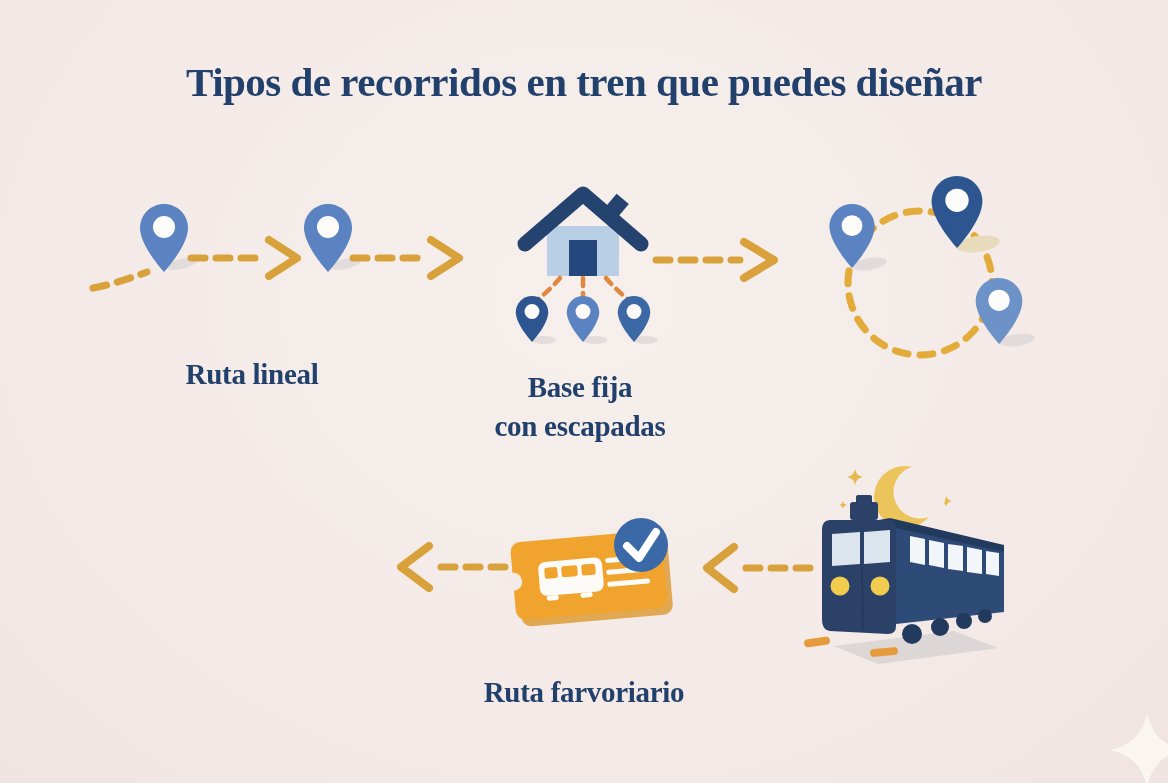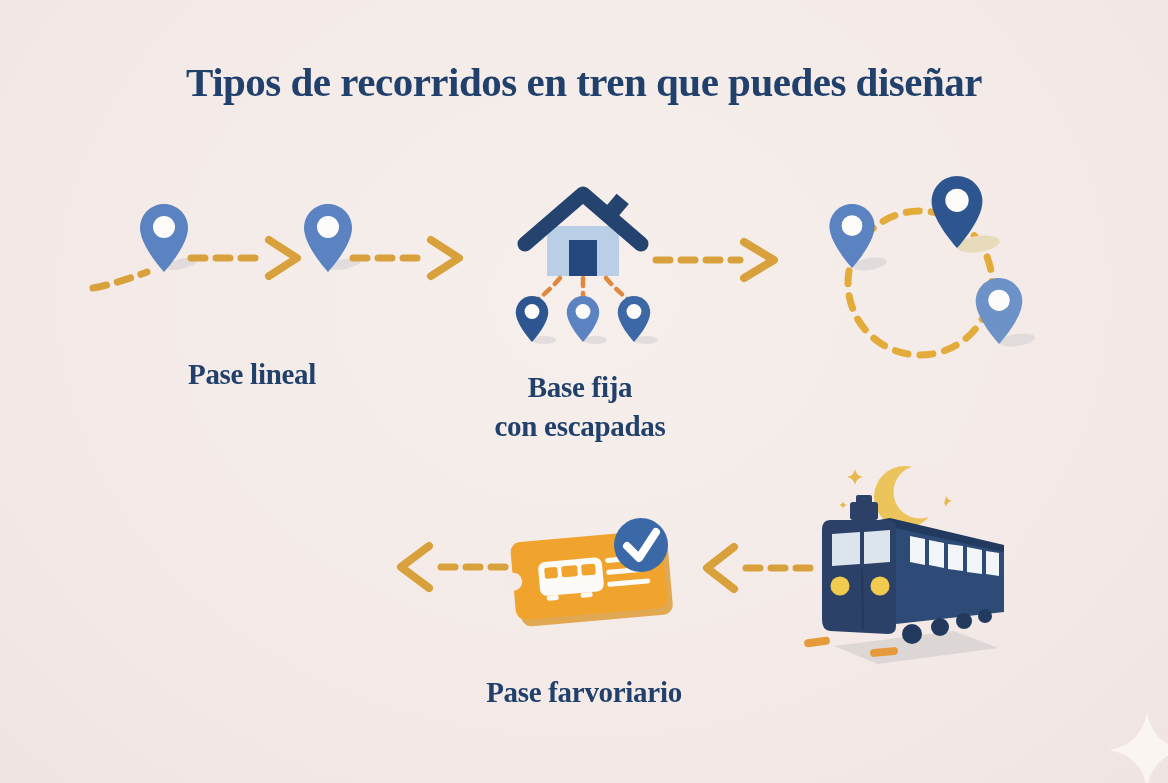--- a/index.html
+++ b/index.html
@@ -77,21 +77,21 @@
     </g>
     <line class="dash" x1="106" y1="66" x2="180" y2="66"></line>
     <path class="arrowhead" d="M184 48 L212 66 L184 84"></path>
     <ellipse class="pin-shadow" cx="260" cy="72" rx="16" ry="5" transform="rotate(-12 260 72)"></ellipse>
     <g style="color:var(--pin-blue)">
       <use href="#pin" x="219" y="12" width="48" height="68"></use>
     </g>
     <line class="dash" x1="268" y1="66" x2="342" y2="66"></line>
     <path class="arrowhead" d="M346 48 L374 66 L346 84"></path>
   </svg>
-  <div class="label" style="left:252px;top:358px">Pase lineal</div>
+  <div class="label" style="left:252px;top:358px">Ruta lineal</div>
 
   <svg class="abs" style="left:455px;top:178px" width="340" height="175" viewBox="0 0 340 175">
     <g>
       <rect x="92" y="48" width="72" height="50" fill="var(--house-body)"></rect>
       <rect x="152" y="18" width="16" height="24" fill="var(--house-roof)" transform="rotate(40 160 30)"></rect>
       <path d="M70 66 L128 16 L186 66" fill="none" stroke="var(--house-roof)" stroke-width="15" stroke-linecap="round" stroke-linejoin="round"></path>
       <rect x="114" y="62" width="28" height="36" fill="var(--house-door)"></rect>
     </g>
     <g stroke="var(--connector-orange)" stroke-width="4.5" fill="none" stroke-dasharray="8 7" stroke-linecap="round">
       <path d="M105 100 Q95 112 82 122"></path>
@@ -157,21 +157,21 @@
         <line x1="114" y1="64" x2="152" y2="64"></line>
         <line x1="114" y1="76" x2="146" y2="76"></line>
         <line x1="114" y1="88" x2="152" y2="88"></line>
       </g>
     </g>
     <g>
       <circle cx="146" cy="47" r="27" fill="var(--check-blue)"></circle>
       <path d="M132 48 L144 60 L161 34" fill="none" stroke="#ffffff" stroke-width="8" stroke-linecap="round" stroke-linejoin="round"></path>
     </g>
   </svg>
-  <div class="label" style="left:584px;top:676px">Pase farvoriario</div>
+  <div class="label" style="left:584px;top:676px">Ruta farvoriario</div>
 
   <svg class="abs" style="left:700px;top:540px" width="120" height="55" viewBox="0 0 120 55">
     <path class="arrowhead" d="M34 7 L7 28 L34 49"></path>
     <line class="dash" x1="46" y1="28" x2="114" y2="28"></line>
   </svg>
 
   <svg class="abs" style="left:806px;top:450px" width="215" height="225" viewBox="0 0 215 225">
     <g style="color:var(--star-gold)">
       <use href="#sparkle" x="41" y="19" width="16" height="16"></use>
       <use href="#sparkle" x="100" y="24" width="14" height="14"></use>

